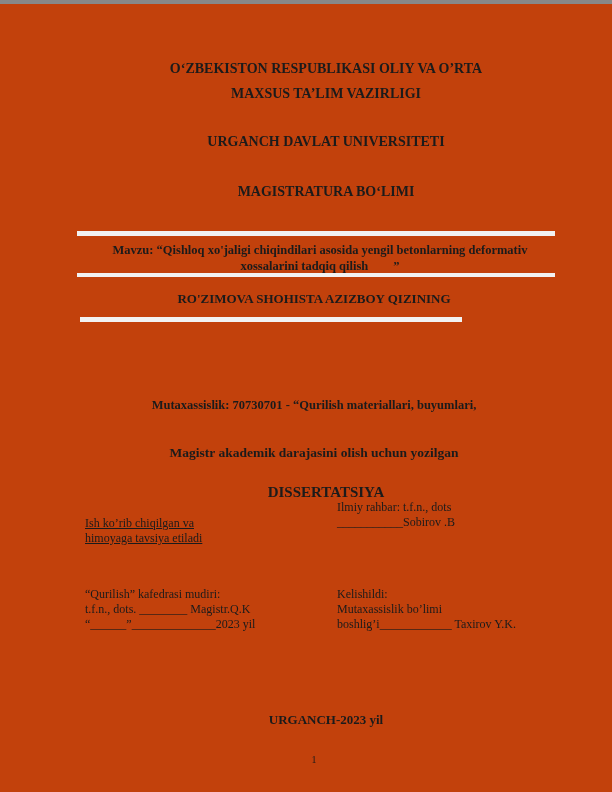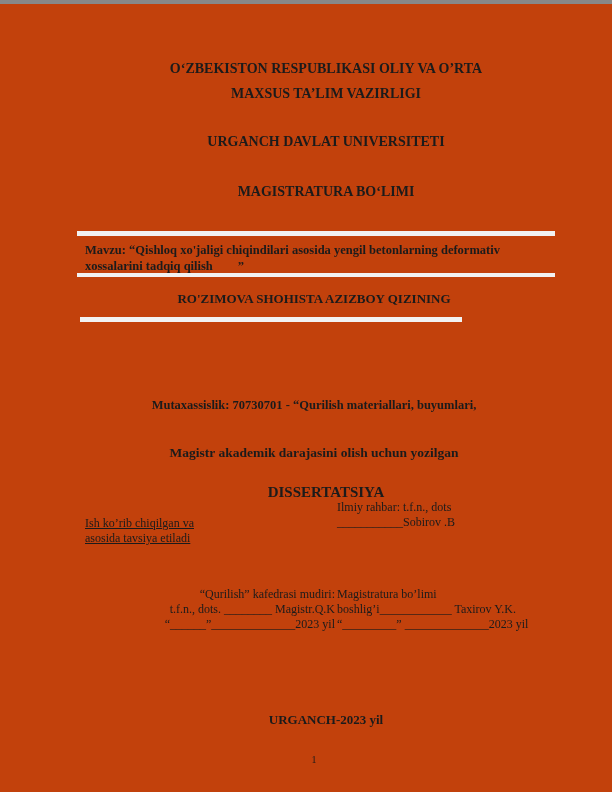--- a/index.html
+++ b/index.html
@@ -19,21 +19,21 @@
   
   .c306 { left: 0; width: 612px; text-align: center; padding-left: 8px; }
   .bold { font-weight: bold; }
   .pre { white-space: pre; }
   .h14 { font-size: 14px; line-height: 16px; }
   .h13 { font-size: 13px; line-height: 15px; }
   .h135 { font-size: 13.5px; line-height: 16px; }
   .h15 { font-size: 15px; line-height: 17px; }
   .h125 { font-size: 12.5px; line-height: 16px; }
   .sig { font-size: 12px; line-height: 15px; }
-  .topic-block { left: 85px; width: 470px; text-align: left; }
+  .topic-block { left: 85px; width: 470px; text-align: center; }
   .hl-bar { background: #f2f2f2; }
   .pagenum { font-size: 10px; }
 </style>
 </head>
 <body>
 
 <div class="page">
 
   <div class="abs hl-bar" style="left:77px; top:227px; width:478px; height:5px;"></div>
   <div class="abs hl-bar" style="left:77px; top:269px; width:478px; height:4px;"></div>
@@ -56,34 +56,34 @@
   <div class="abs c306 bold h125" style="top:393px;">
     <div>Mutaxassislik: 70730701 - “Qurilish materiallari, buyumlari,</div>
   </div>
 
   <div class="abs c306 bold h135" style="top:441px;">Magistr akademik darajasini olish uchun yozilgan</div>
 
   <div class="abs c326 bold h15" style="top:480px;">DISSERTATSIYA</div>
 
   <div class="abs sig" style="left:85px; top:512px; width:240px;text-decoration:underline;">
     <div>Ish ko’rib chiqilgan va</div>
-    <div>asosida tavsiya etiladi</div>
+    <div>himoyaga tavsiya etiladi</div>
   </div>
   <div class="abs sig" style="left:337px; top:496px; width:240px;">
     <div>Ilmiy rahbar: t.f.n., dots</div>
     <div class="pre">___________Sobirov .B</div>
   </div>
 
-  <div class="abs sig" style="left:85px; top:583px; width:250px;text-align:right;">
+  <div class="abs sig" style="left:85px; top:583px; width:250px;">
     <div>“Qurilish” kafedrasi mudiri:</div>
     <div class="pre">t.f.n., dots. ________ Magistr.Q.K</div>
     <div class="pre">“______”______________2023 yil</div>
   </div>
   <div class="abs sig" style="left:337px; top:583px; width:250px;">
-    <div>Magistratura bo’limi</div>
+    <div>Kelishildi:</div>
+    <div>Mutaxassislik bo’limi</div>
     <div class="pre">boshlig’i____________ Taxirov Y.K.</div>
-    <div class="pre">“_________” ______________2023 yil</div>
   </div>
 
   <div class="abs c326 bold h13" style="top:708px;">URGANCH-2023 yil</div>
   <div class="abs c306 pagenum" style="top:750px;">1</div>
 
 </div>
 
 </body></html>

